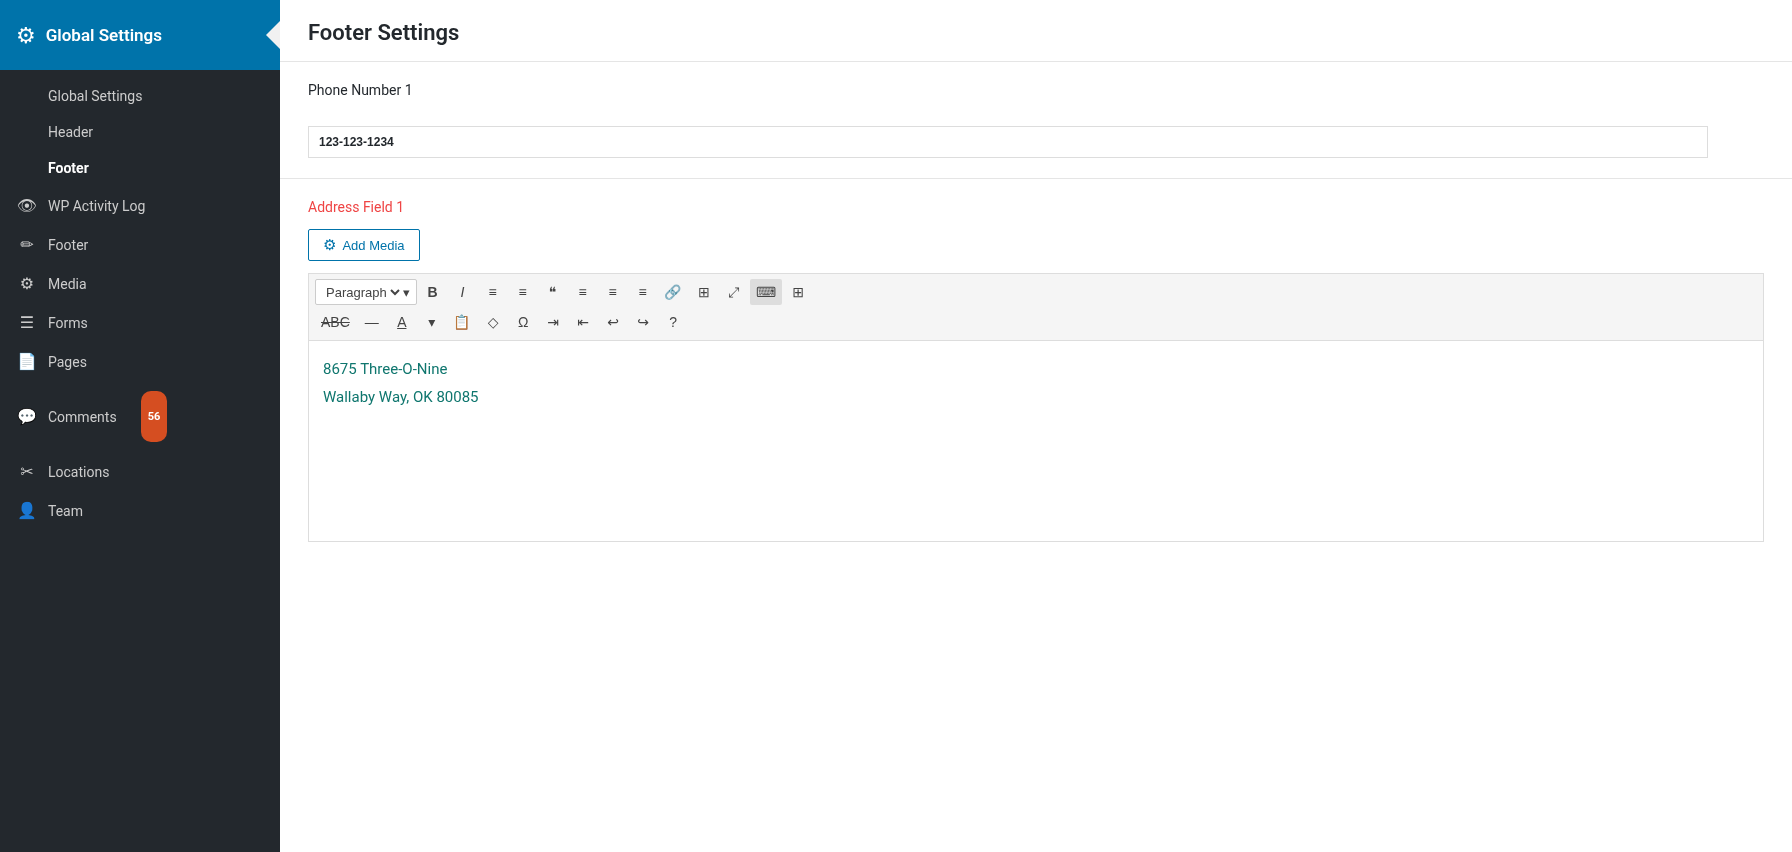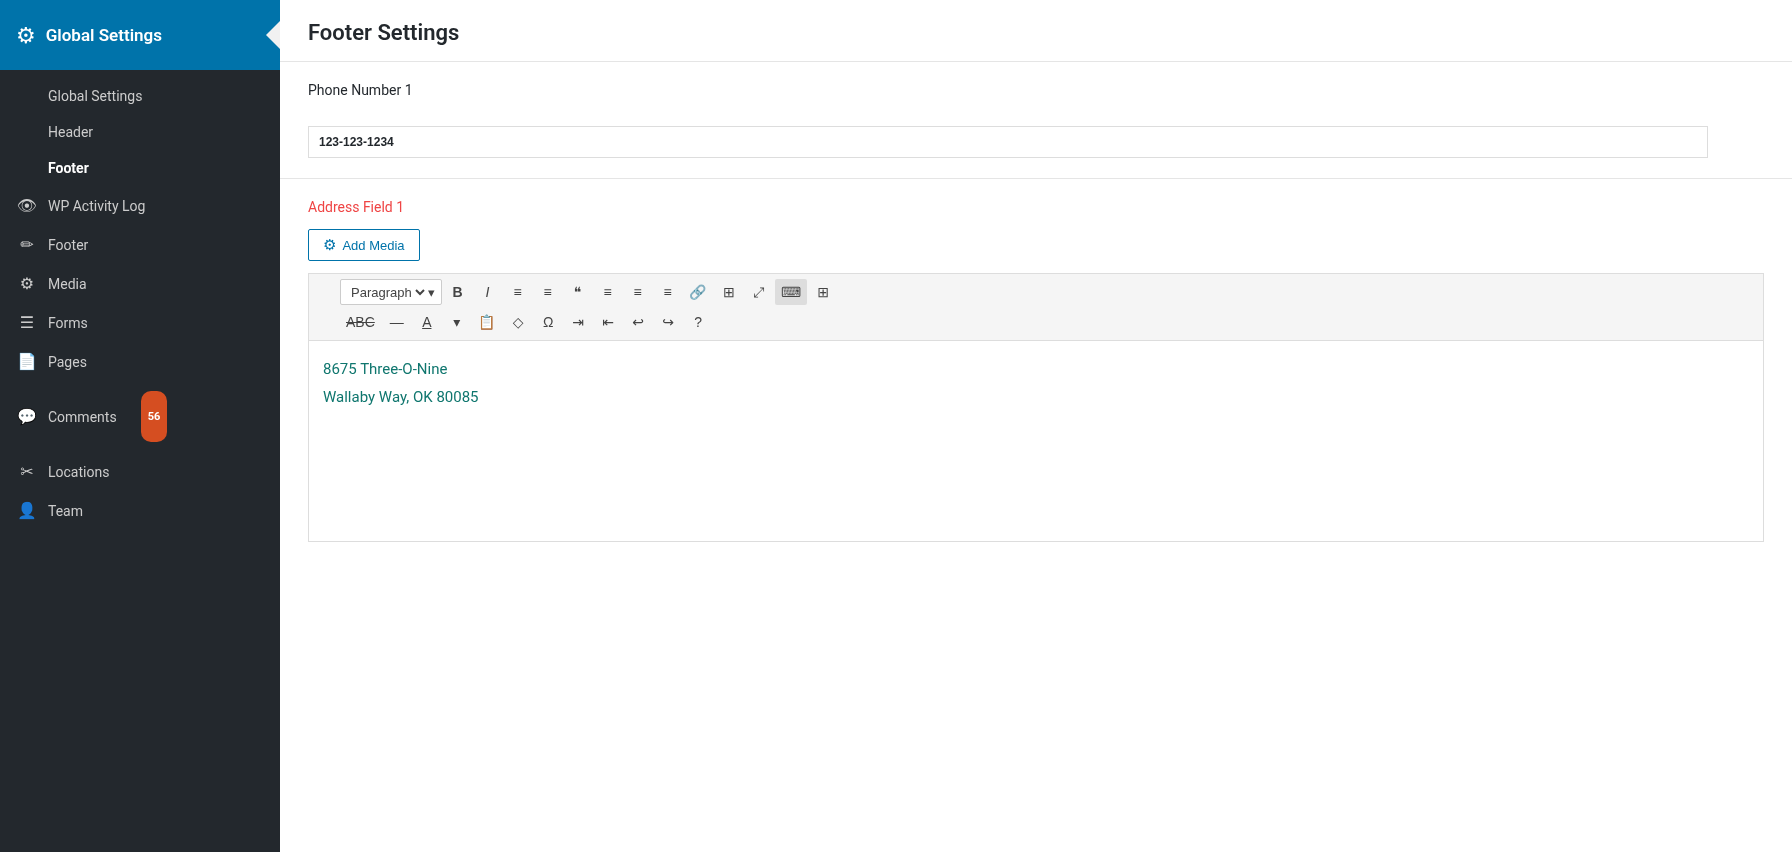--- a/index.html
+++ b/index.html
@@ -170,21 +170,20 @@
       display: flex;
       flex-direction: column;
       gap: 4px;
     }
 
     .toolbar-row {
       display: flex;
       align-items: center;
       gap: 2px;
       flex-wrap: wrap;
-      margin-left: 25px;
     }
 
     .toolbar-btn {
       background: none;
       border: none;
       cursor: pointer;
       padding: 4px 6px;
       color: #444;
       font-size: 14px;
       border-radius: 2px;

